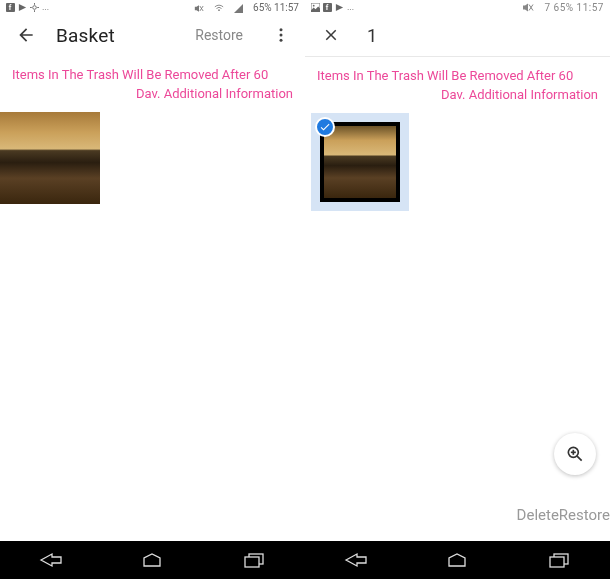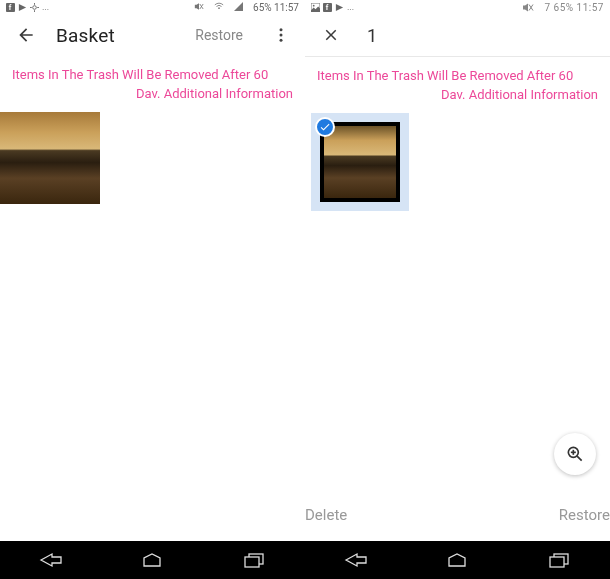--- a/index.html
+++ b/index.html
@@ -3,21 +3,21 @@
   <meta charset="utf-8">
   <style>
     * { margin: 0; padding: 0; box-sizing: border-box; font-family: Roboto, Arial, sans-serif; }
     body { width: 610px; height: 579px; background: #fff; position: relative; overflow: hidden; }
     .container { display: flex; width: 100%; height: 100%; }
     .pane { width: 50%; height: 100%; display: flex; flex-direction: column; position: relative; }
     .pane-left { border-right: 0px solid #eee; }
     
     .statusbar { height: 14px; display: flex; align-items: center; justify-content: space-between; padding: 2px 6px; font-size: 9px; color: #555; background: #fff; }
     .status-left { display: flex; gap: 3px; align-items: center; }
-    .status-right { display: flex; gap: 10px; align-items: flex-start; font-size: 10px; color: #666; }
+    .status-right { display: flex; gap: 10px; align-items: flex-end; font-size: 10px; color: #666; }
     .status-right.r2 { font-size: 10px; color: #888; letter-spacing: 0.5px; }
     .stat-icon svg { display: block; }
     
     .appbar { height: 42px; display: flex; align-items: center; padding: 0 12px 0 14px; gap: 18px; }
     .appbar .title { font-size: 19px; font-weight: 400; color: #222; flex: 1; letter-spacing: 0.2px; }
     .appbar .restore-txt { font-size: 14px; color: #888; margin-right: 8px; }
     .appbar .count { font-size: 18px; color: #333; margin-left: 6px; }
     .icon-btn { width: 24px; height: 24px; display: flex; align-items: center; justify-content: center; }
     .icon-btn svg { display: block; }
 
@@ -28,21 +28,21 @@
 
     .grid { padding: 6px 0 0 0; }
     .thumb { width: 100px; height: 92px; background: linear-gradient(to bottom, #a77a3a 0%, #caa05a 22%, #d9b878 40%, #4a3a22 42%, #2a1e10 55%, #5a4024 72%, #3a260e 100%); border: 0px solid #000; position: relative; }
     .thumb.left { margin-left: 0; }
     
     .thumb-sel-wrap { width: 98px; height: 98px; background: #d6e4f5; display: flex; align-items: center; justify-content: center; margin-left: 6px; position: relative; }
     .thumb-sel { width: 80px; height: 80px; border: 4px solid #000; background: linear-gradient(to bottom, #6b5228 0%, #caa05a 20%, #d9b878 40%, #4a3a22 42%, #2a1e10 55%, #5a4024 72%, #3a260e 100%); }
     .check-badge { position: absolute; top: 4px; left: 4px; width: 20px; height: 20px; border-radius: 50%; background: #1f7ae0; display: flex; align-items: center; justify-content: center; border: 2px solid #fff; }
     .check-badge svg { display: block; }
     
-    .actionbar { position: absolute; bottom: 42px; left: 0; right: 0; height: 44px; display: flex; align-items: center; justify-content: space-between; }
+    .actionbar { position: absolute; bottom: 42px; left: 0; right: 0; height: 44px; display: flex; align-items: center; justify-content: flex-end; }
     .actionbar .act { font-size: 15px; color: #999; }
     
     .fab { position: absolute; right: 14px; bottom: 104px; width: 42px; height: 42px; border-radius: 50%; background: #fff; box-shadow: 0 1px 4px rgba(0,0,0,0.25); display: flex; align-items: center; justify-content: center; }
     
     .navbar { position: absolute; bottom: 0; left: 0; width: 100%; height: 38px; background: #000; display: flex; }
     .navhalf { width: 50%; display: flex; align-items: center; justify-content: space-around; }
     .navbtn { width: 38px; height: 22px; display: flex; align-items: center; justify-content: center; }
   </style>
 </head>
 <body>

